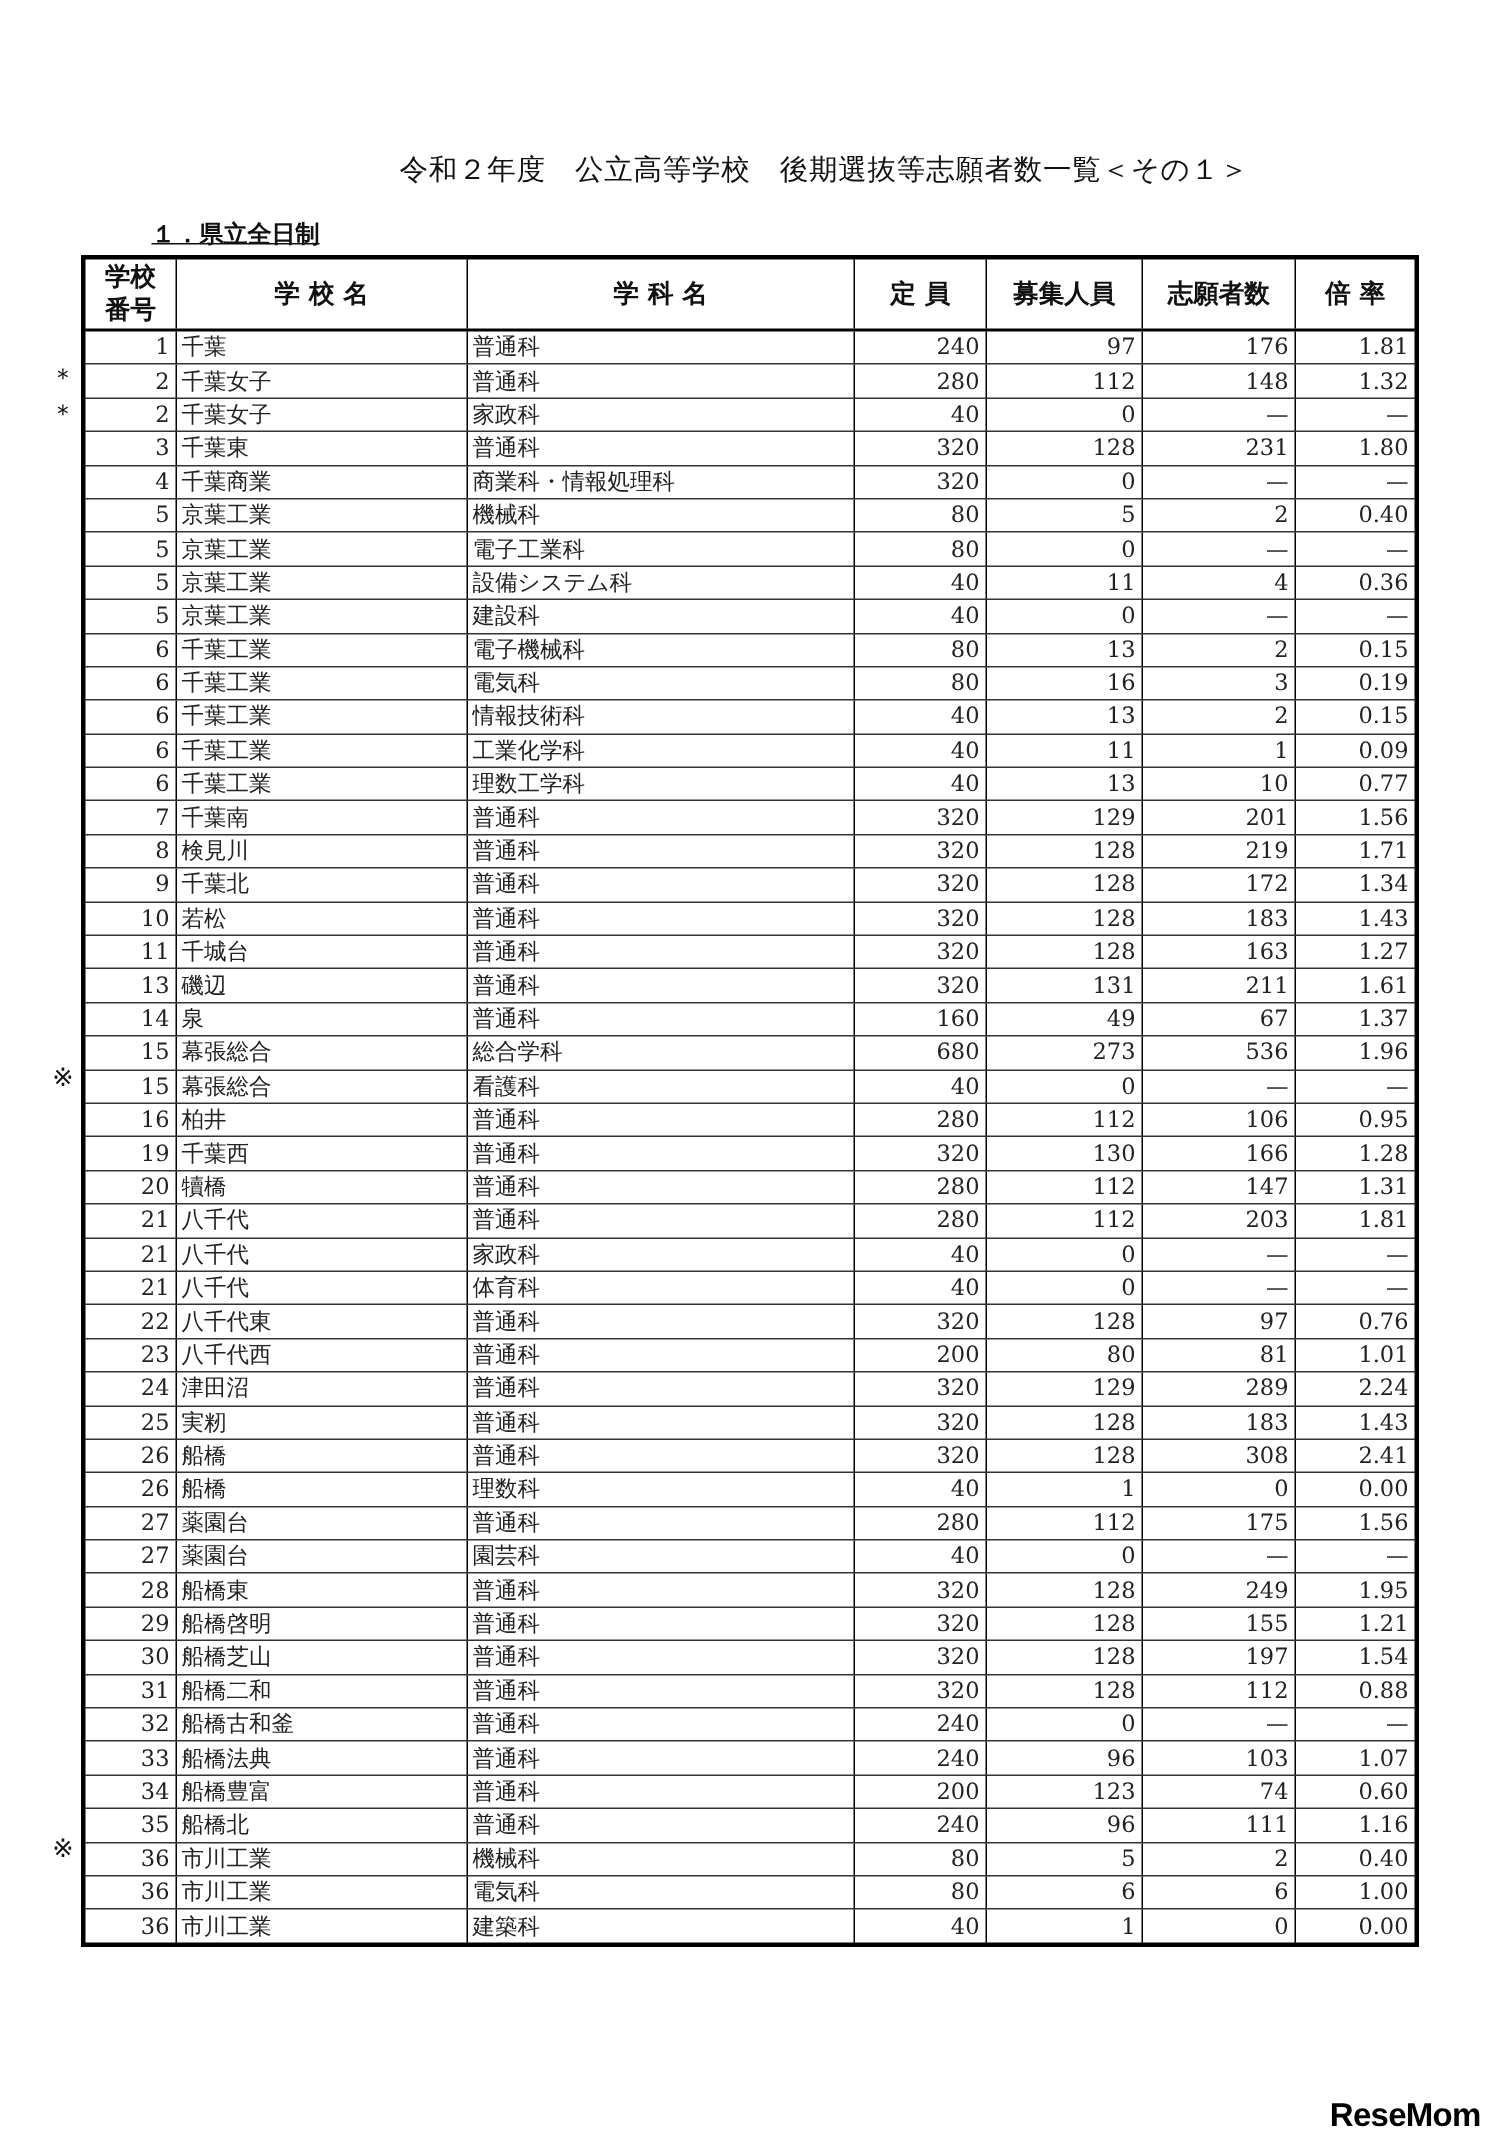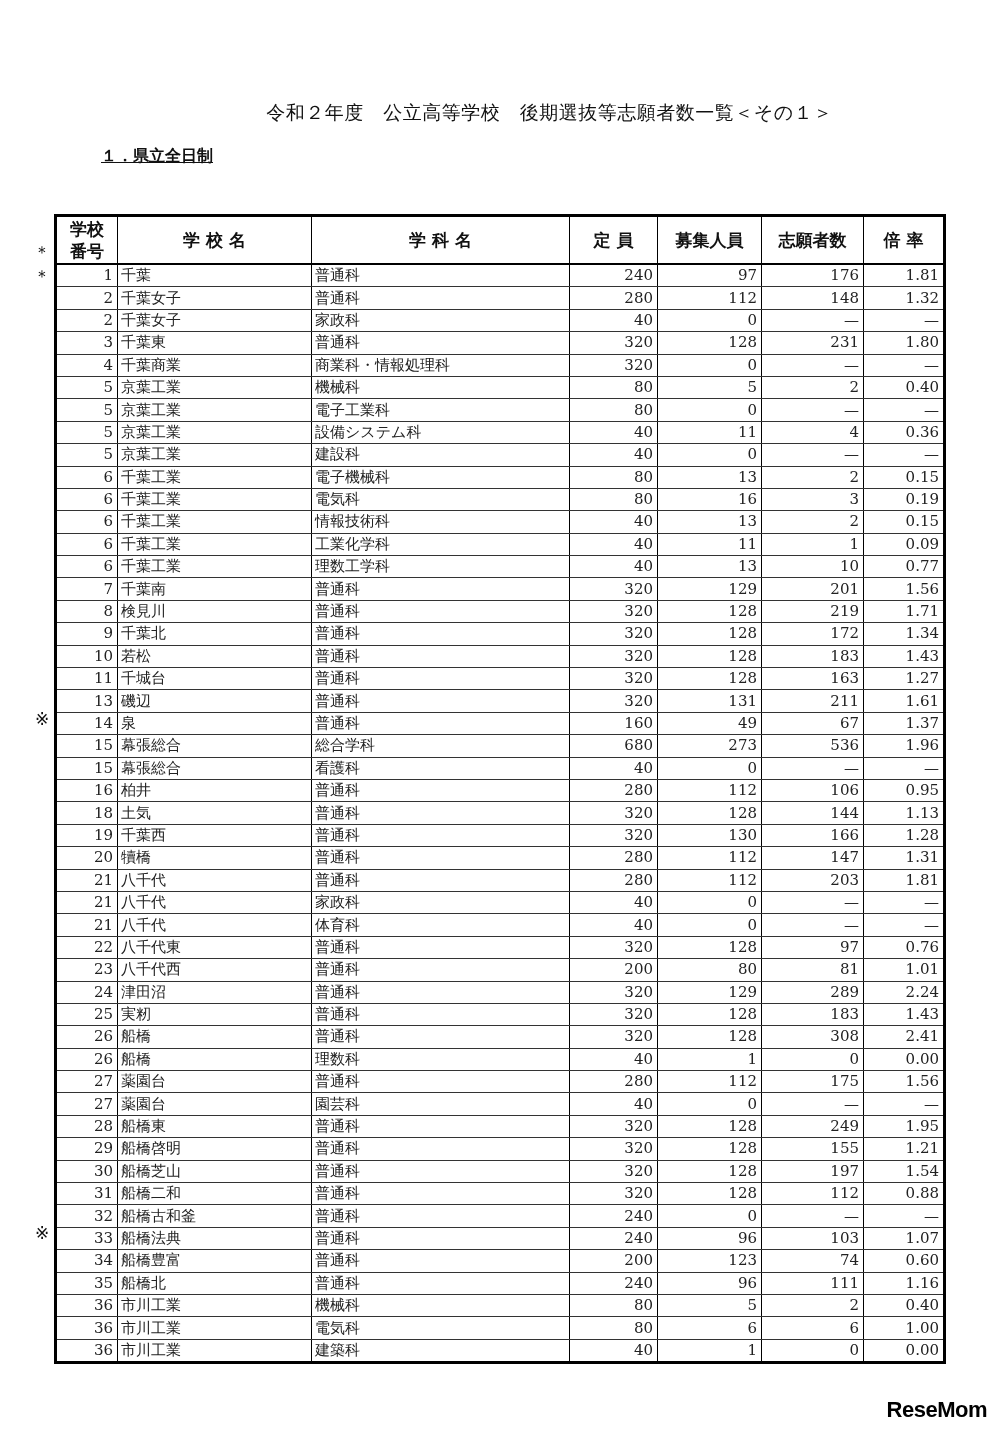--- a/index.html
+++ b/index.html
@@ -13,21 +13,21 @@
     font-family: "DejaVu Sans", sans-serif;
     padding-left: 48px;
   }
   .section {
     position: absolute; left: 64px; top: 146px; font-size: 16px;
     font-weight: bold; text-decoration: underline; margin-left: 37px;
   }
   table.grid {
     position: absolute; left: 54px; top: 170px;
     border-collapse: collapse; border: 3px solid #000;
-    table-layout: fixed; width: 889px; margin-top: 44px;
+    table-layout: fixed; width: 889px;
   }
   table.grid th {
     height: 46px; font-size: 17px; font-weight: bold;
     border: 1.5px solid #000; border-bottom: 2px solid #000;
     font-family: "DejaVu Sans", sans-serif; padding: 0; text-align: center;
     line-height: 20px;
   }
   table.grid td {
     height: 21.4px; font-size: 15px; padding: 0 4px 0 3px;
     border-left: 1.5px solid #000; border-right: 1.5px solid #000;
@@ -294,29 +294,20 @@
       <tr>
         <td class="num">16</td>
         <td class="txt">柏井</td>
         <td class="txt">普通科</td>
         <td class="num">280</td>
         <td class="num">112</td>
         <td class="num">106</td>
         <td class="num">0.95</td>
       </tr>
       <tr>
-        <td class="num">18</td>
-        <td class="txt">土気</td>
-        <td class="txt">普通科</td>
-        <td class="num">320</td>
-        <td class="num">128</td>
-        <td class="num">144</td>
-        <td class="num">1.13</td>
-      </tr>
-      <tr>
         <td class="num">19</td>
         <td class="txt">千葉西</td>
         <td class="txt">普通科</td>
         <td class="num">320</td>
         <td class="num">130</td>
         <td class="num">166</td>
         <td class="num">1.28</td>
       </tr>
       <tr>
         <td class="num">20</td>

